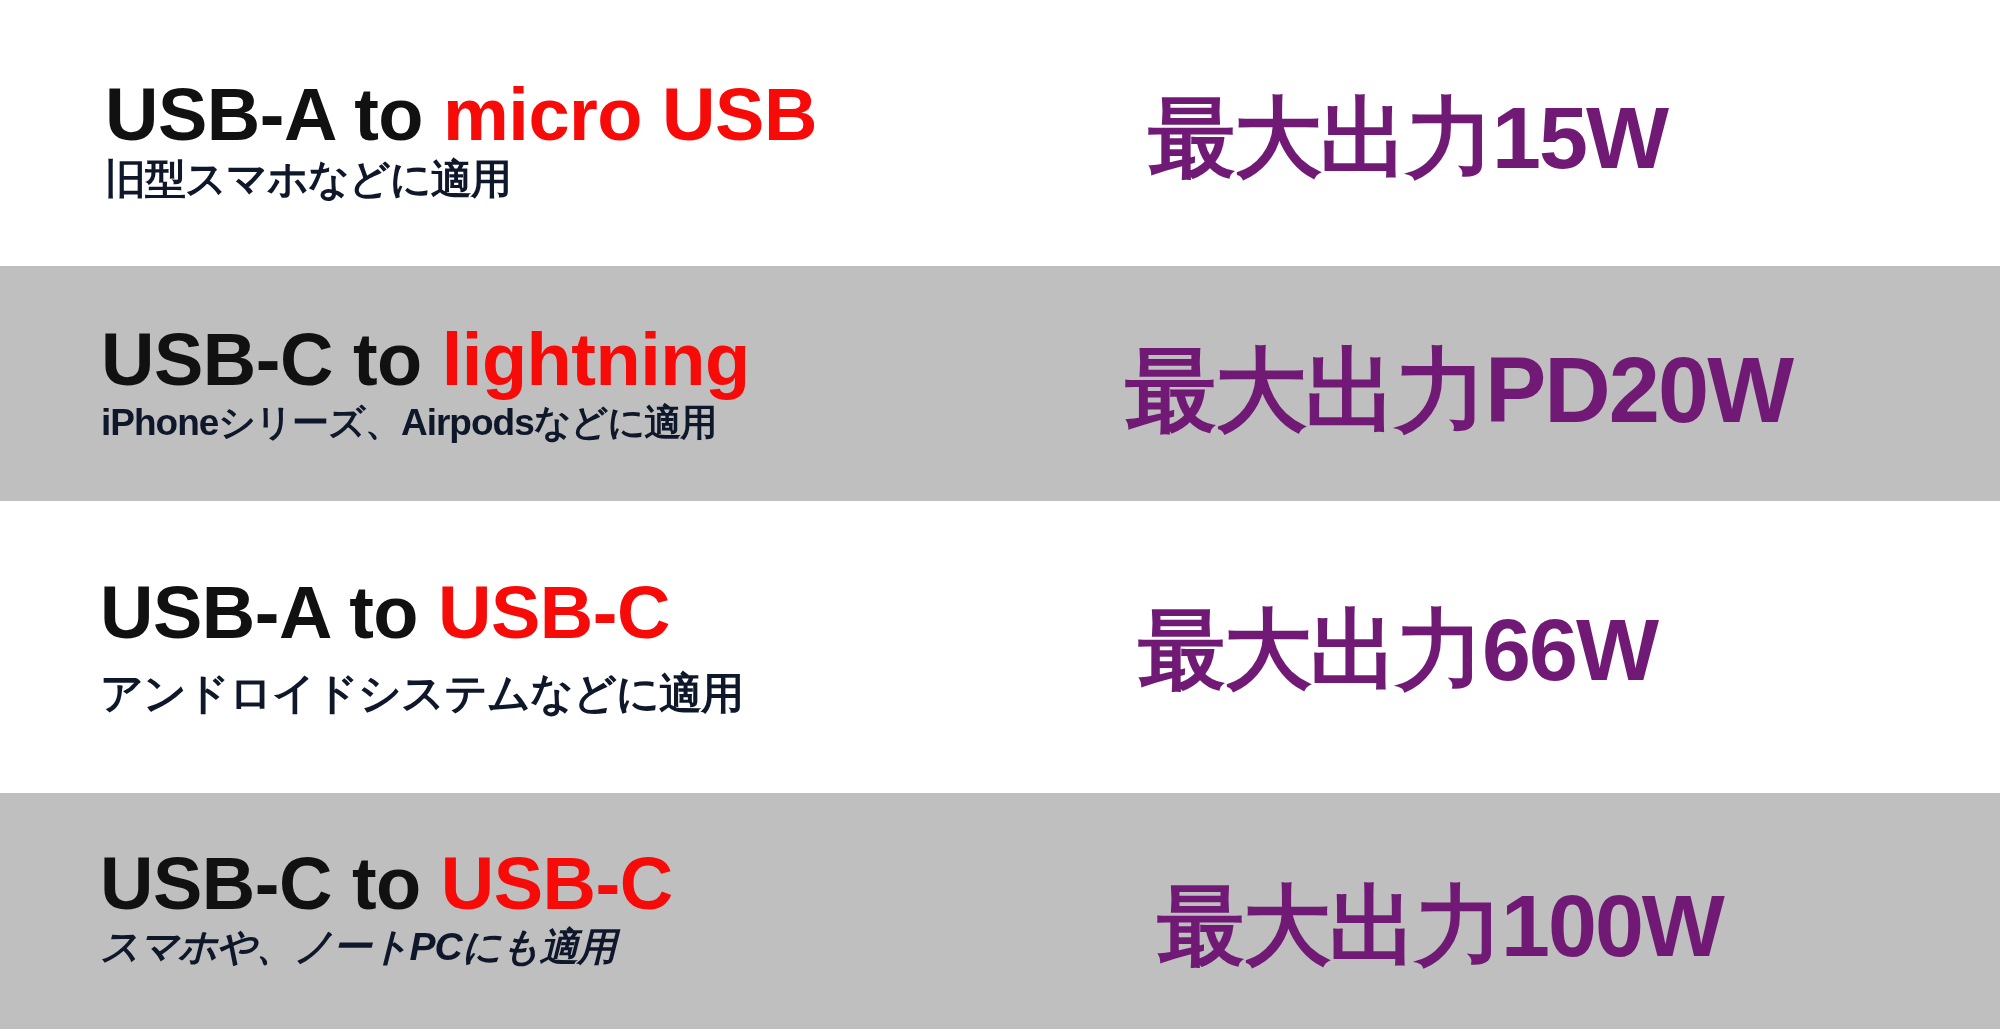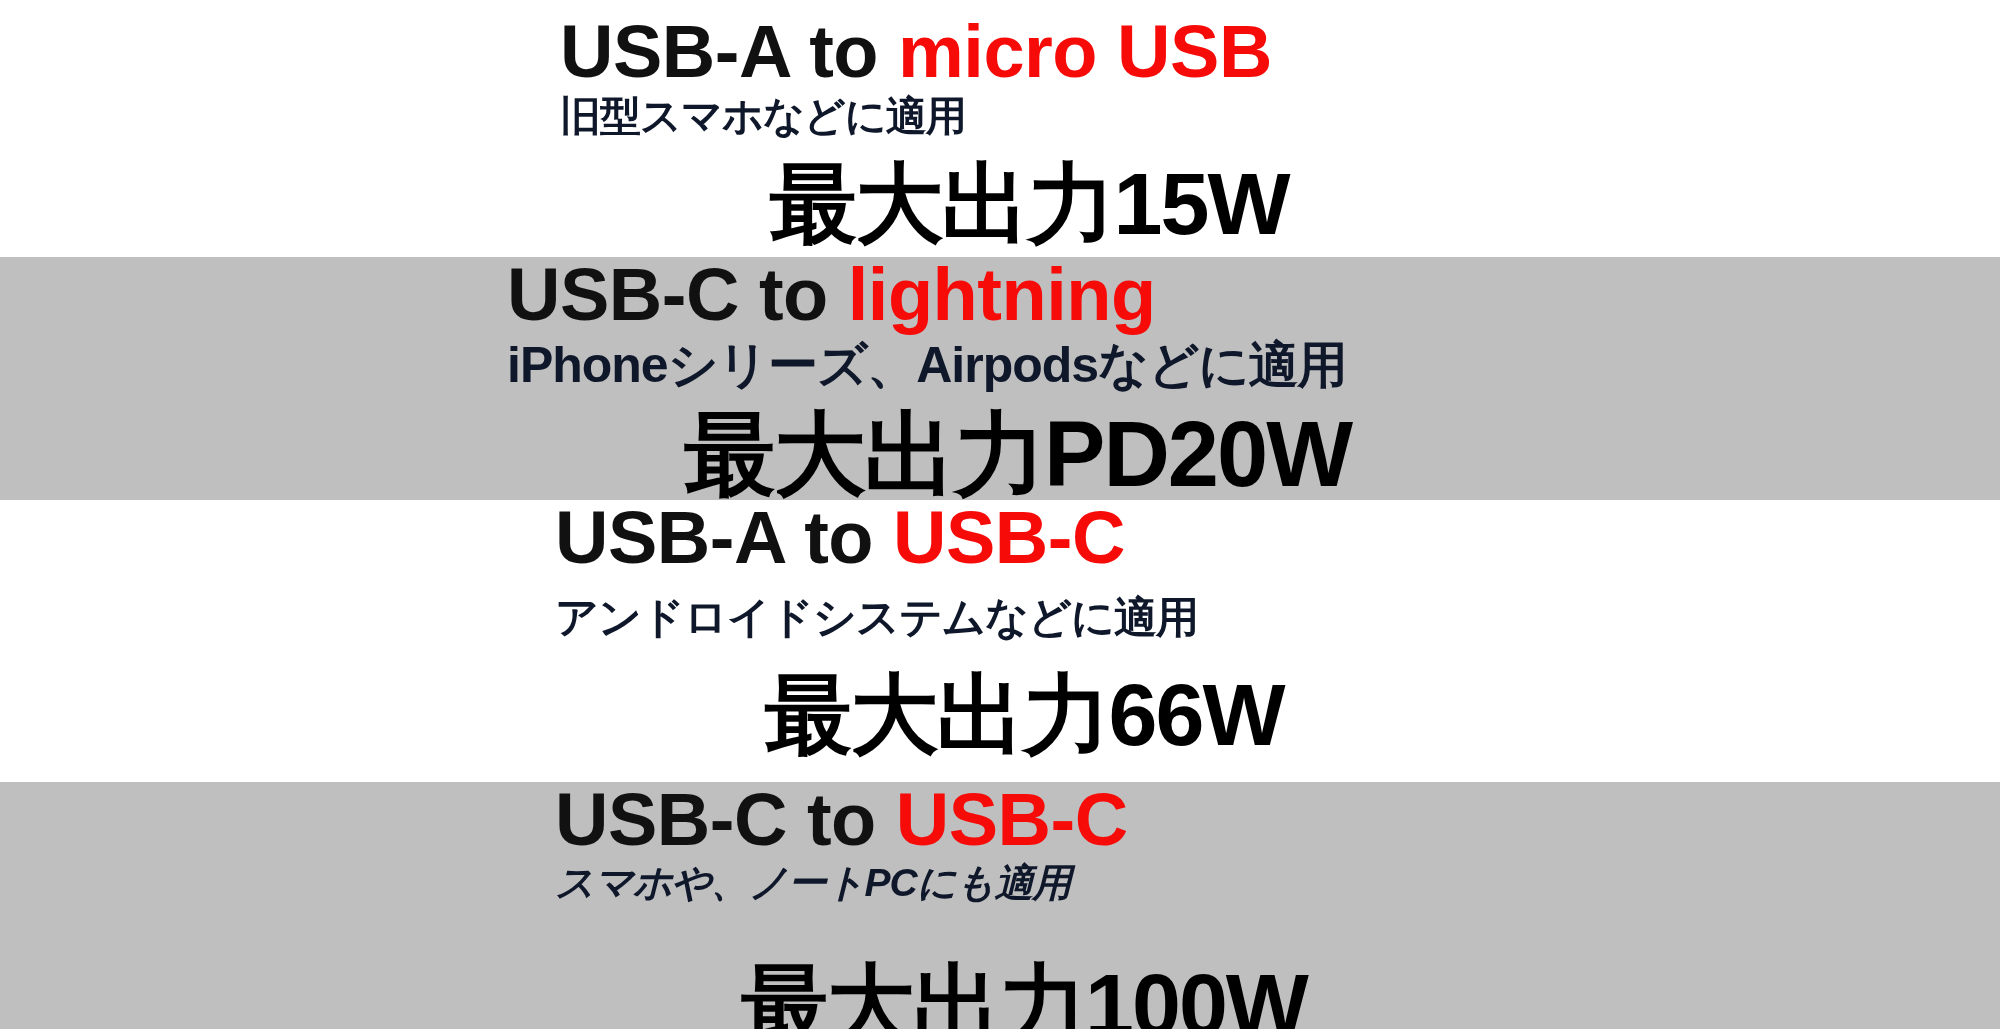--- a/index.html
+++ b/index.html
@@ -14,21 +14,21 @@
     overflow: hidden;
   }
   .spec-table {
     width: 2000px;
     height: 1029px;
     display: flex;
     flex-direction: column;
   }
   .spec-row {
     display: flex;
-    flex-direction: column;
+    flex-direction: row;
     align-items: center;
     box-sizing: border-box;
     width: 100%;
     position: relative;
   }
   .row-white { background: #ffffff; }
   .row-gray  { background: #bfbfbf; }
 
   .row-1 { height: 278px; }
   .row-2 { height: 245px; }
@@ -67,32 +67,32 @@
     font-weight: 700;
     line-height: 1.15;
     color: #0f172a;
     white-space: nowrap;
     margin-top: 4px;
     letter-spacing: -1px;
   }
   .power-value {
     font-size: 88px;
     font-weight: 700;
-    color: #000000;
+    color: #701a75;
     white-space: nowrap;
     letter-spacing: -2px;
     line-height: 1;
   }
 
   
   .row-1 .cell-left { padding-top: 14px; }
   .row-1 .cell-right { padding-left: 58px; padding-top: 10px; }
-  .row-2 .cell-left { padding-left: 52px; }
+  .row-2 .cell-left { padding-left: 101px; }
   .row-2 .cell-right { padding-left: 35px; padding-top: 14px; align-items: center; }
-  .row-2 .conn-sub { font-size: 50px; }
+  .row-2 .conn-sub { font-size: 37px; }
   .row-2 .power-value { font-size: 92px; }
   .row-3 .cell-left { padding-left: 100px; }
   .row-3 .cell-right { padding-left: 48px; padding-top: 6px; }
   .row-3 .conn-sub { font-size: 43px; margin-top: 18px; }
   .row-4 .cell-left { padding-left: 100px; padding-bottom: 6px; }
   .row-4 .cell-right { padding-left: 48px; padding-top: 30px; }
   .row-4 .conn-sub { font-size: 39px; font-style: italic; }
 </style>
 </head>
 <body>

